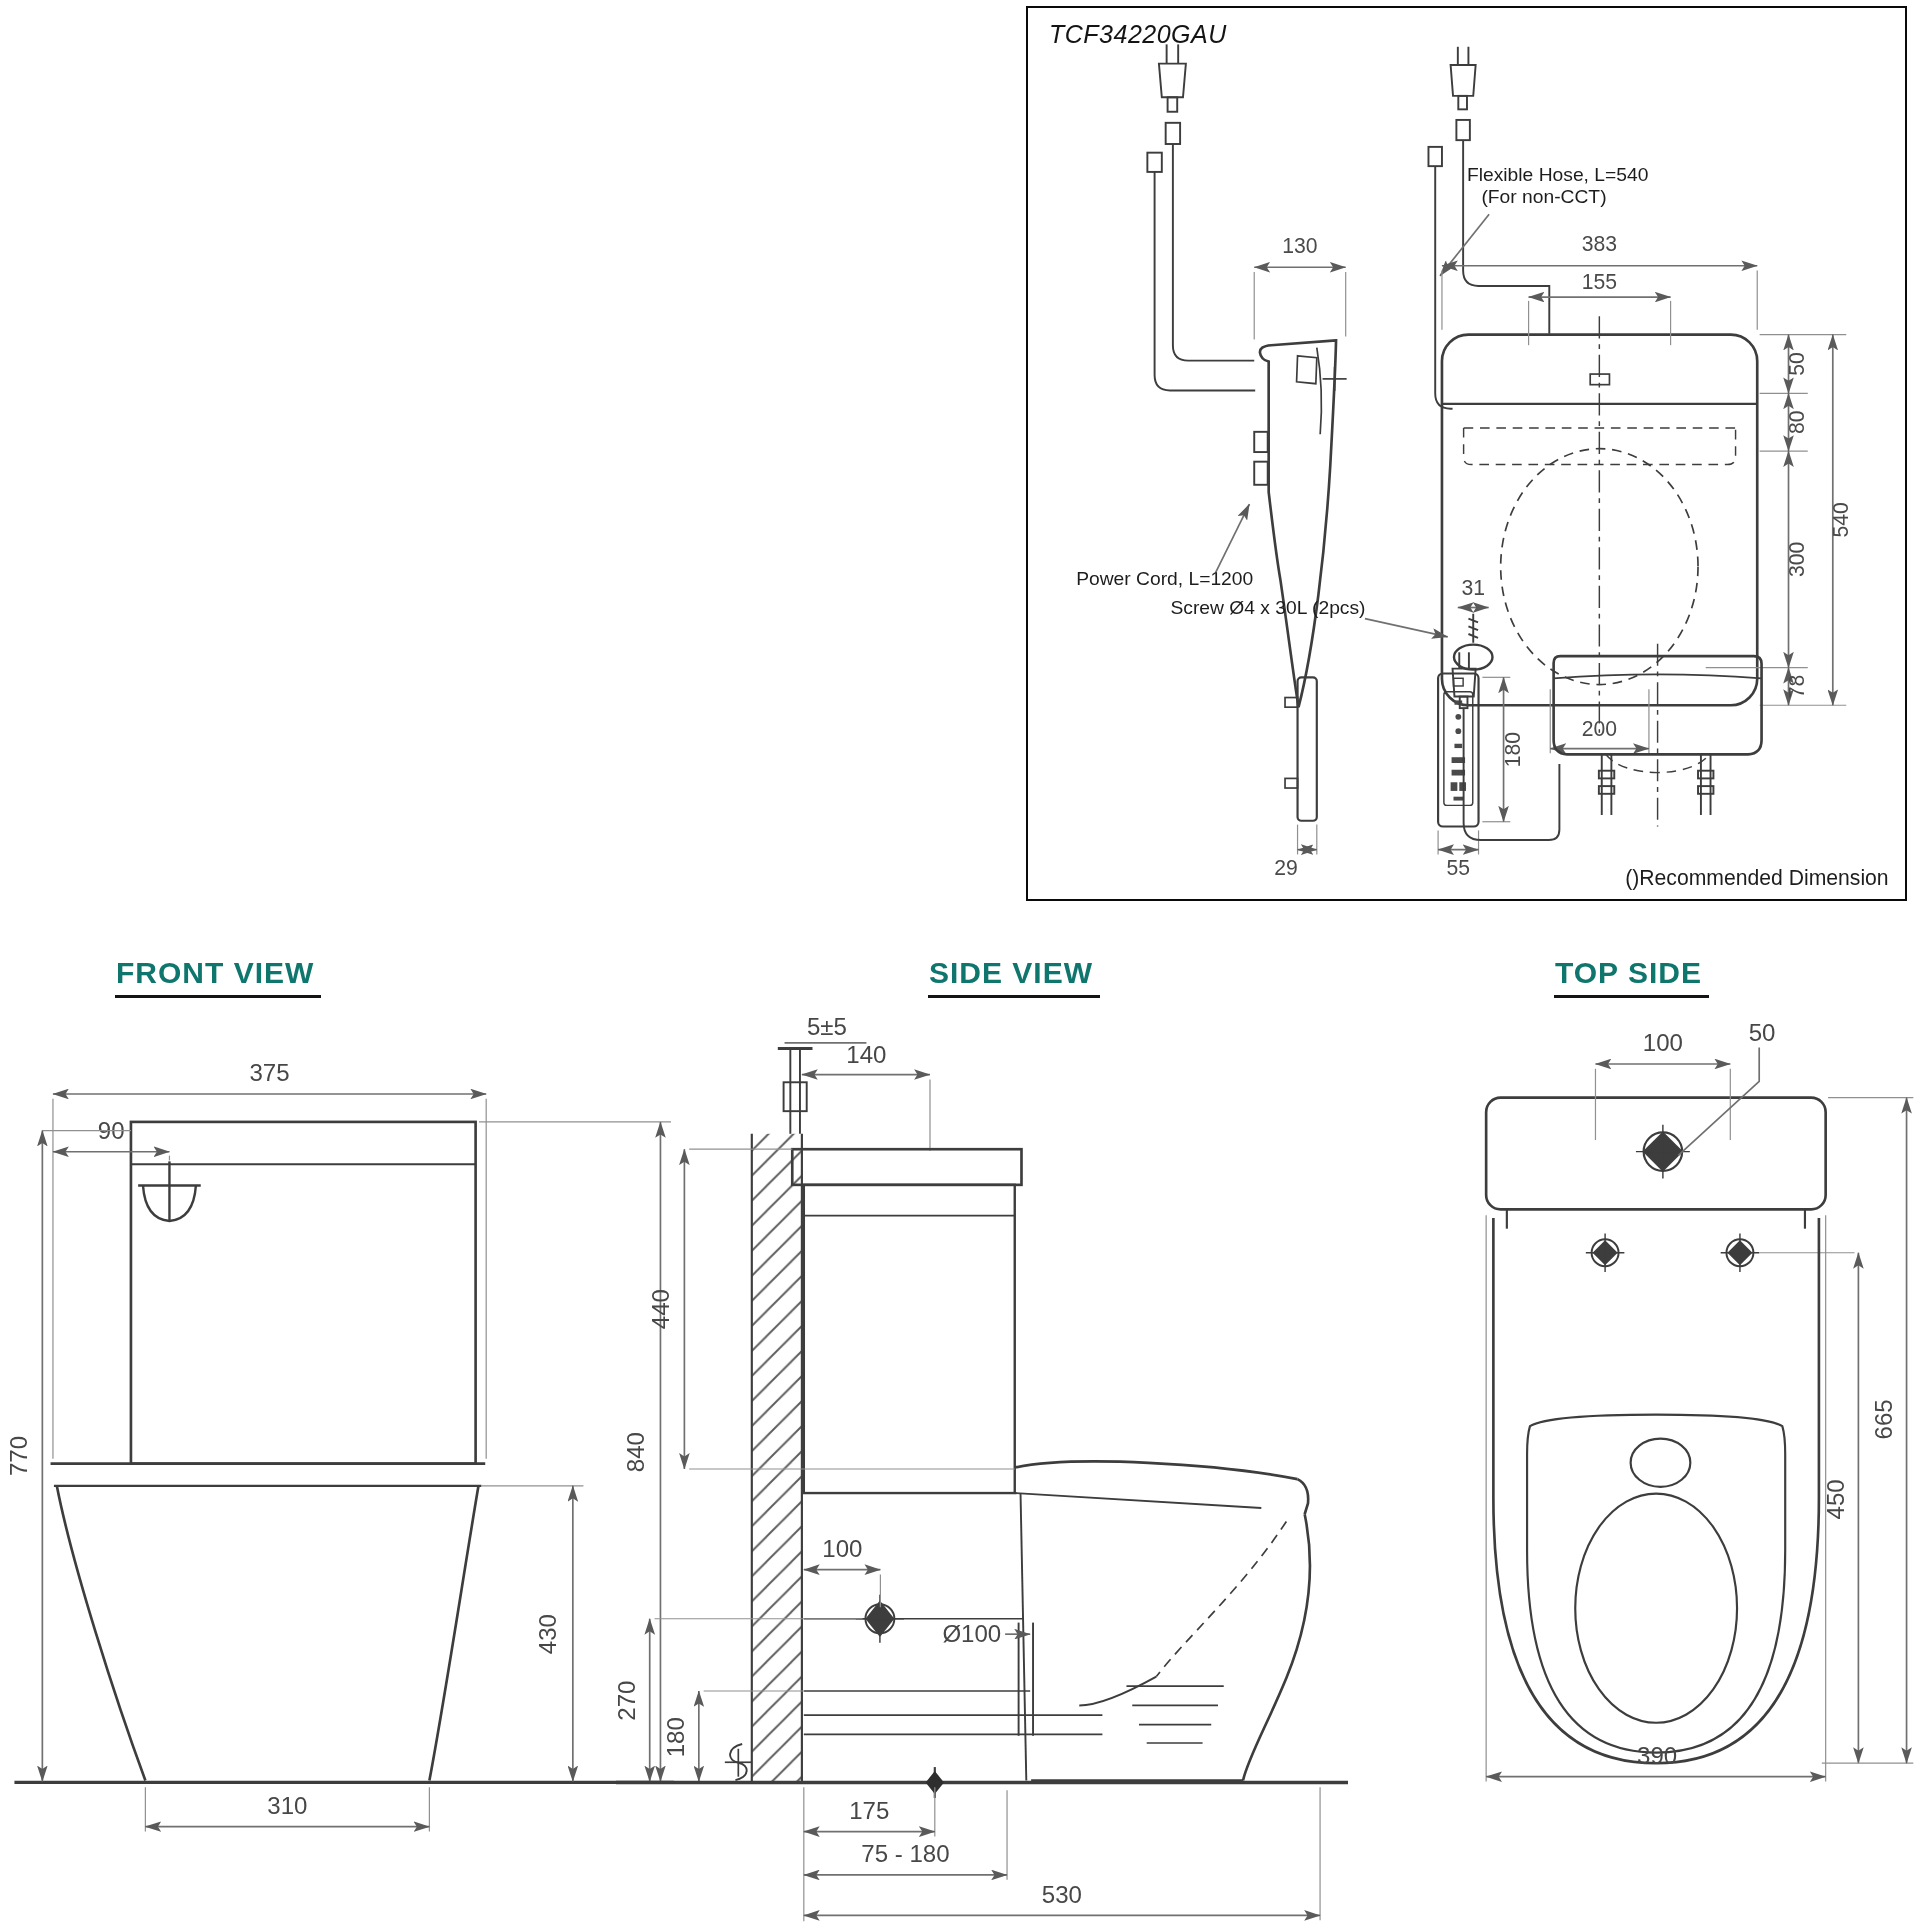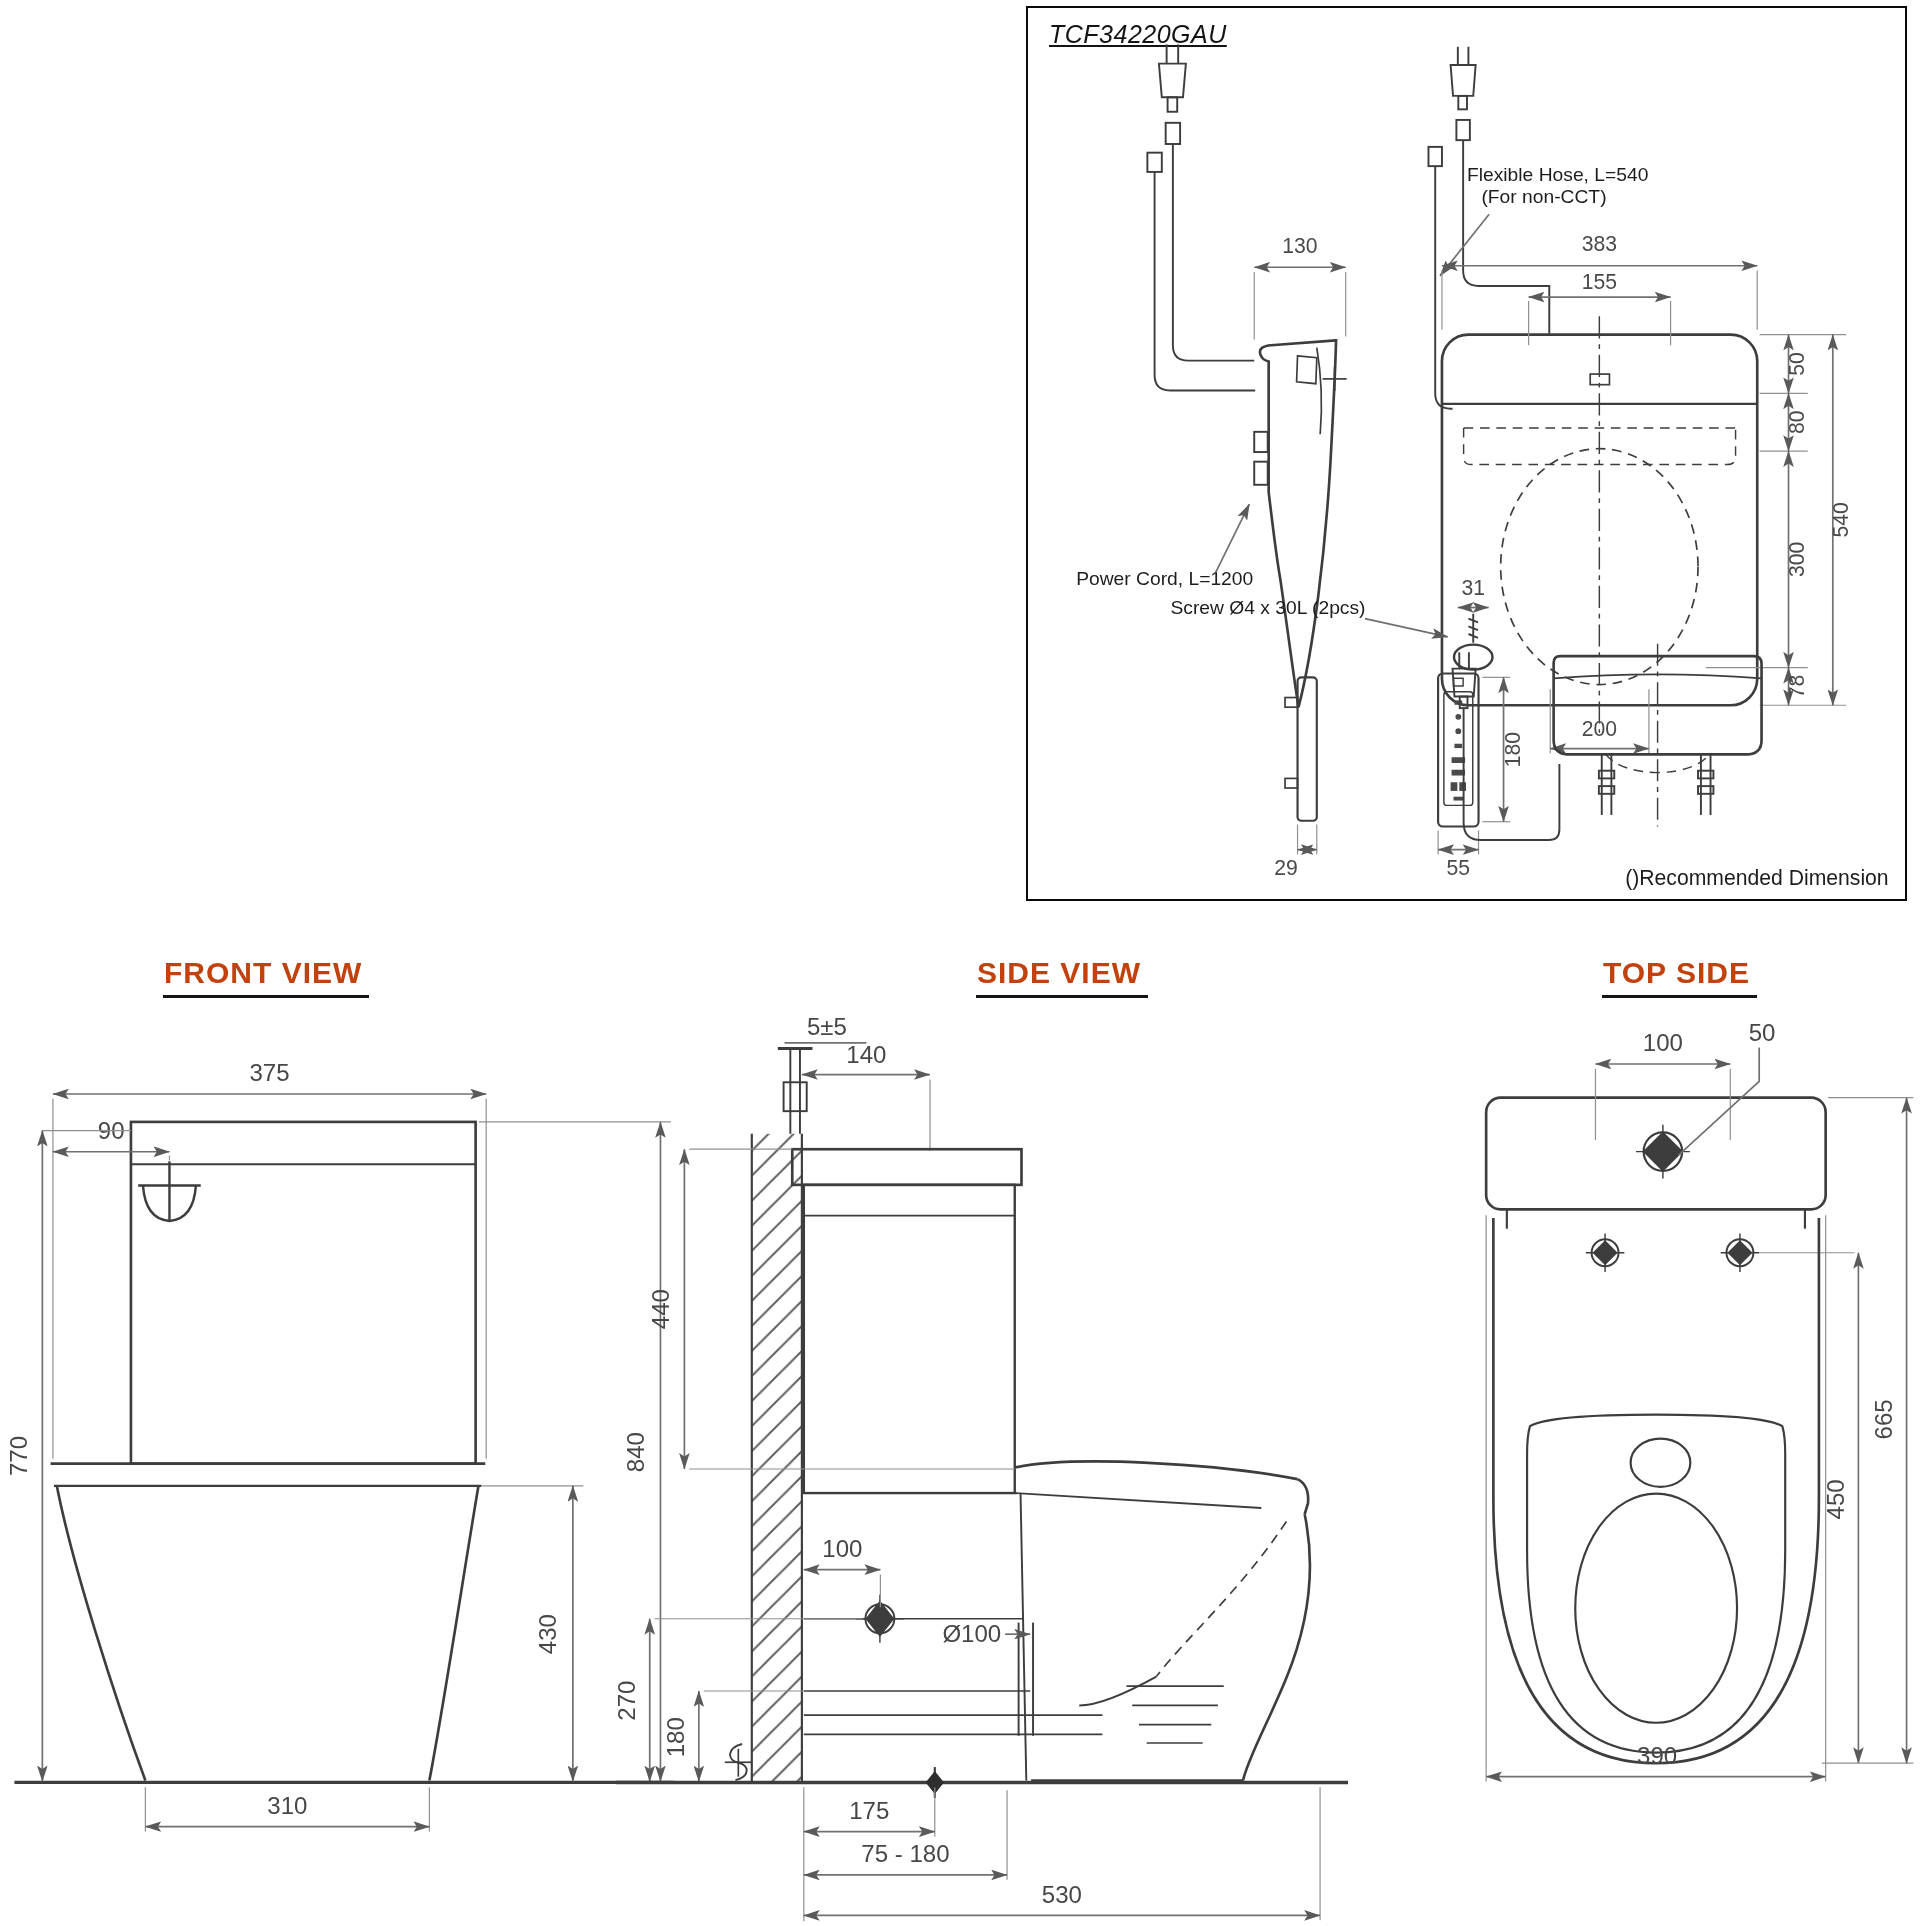--- a/index.html
+++ b/index.html
@@ -1,23 +1,23 @@
 <!DOCTYPE html>
 <html style="font-size:7.7px"><head>
 <meta charset="utf-8">
 <style>
   html,body{margin:0;padding:0;background:#ffffff;}
   .page{position:relative;width:1926px;height:1926px;background:#ffffff;overflow:hidden;
         font-family:"Liberation Sans",sans-serif;}
   .product-box{position:absolute;left:1026px;top:5.8px;width:877px;height:891px;
                border:2.4px solid #0a0a0a;background:#fff;}
   .product-code{position:absolute;left:21px;top:12.5px;font-size:25px;font-style:italic;
-                color:#141414;letter-spacing:0.5px;text-decoration:underline;}
-  .view-title{position:absolute;font-weight:700;font-size:30px;color:#c2410c;
-              border-bottom:3.4px solid #141414;padding:0 6.7px 4.8px 1px;letter-spacing:1px;margin-left:48px;}
+                color:#141414;letter-spacing:0.5px;}
+  .view-title{position:absolute;font-weight:700;font-size:30px;color:#0f766e;
+              border-bottom:3.4px solid #141414;padding:0 6.7px 4.8px 1px;letter-spacing:1px;}
   .vsvg{position:absolute;}
   svg text{font-family:"Liberation Sans",sans-serif;}
   .dt{font-size:50px;fill:#474747;}
   .dts{font-size:44px;fill:#4a4a4a;}
   .lbl{font-size:40px;fill:#1d1d1d;}
   .o{stroke:#3d3d3d;fill:none;}
   .dim{stroke:#707070;stroke-width:3.5;fill:none;}
   .ext{stroke:#909090;stroke-width:2.5;fill:none;}
   .dash{stroke-dasharray:20 14;}
   .cline{stroke-dasharray:46 12 10 12;}

